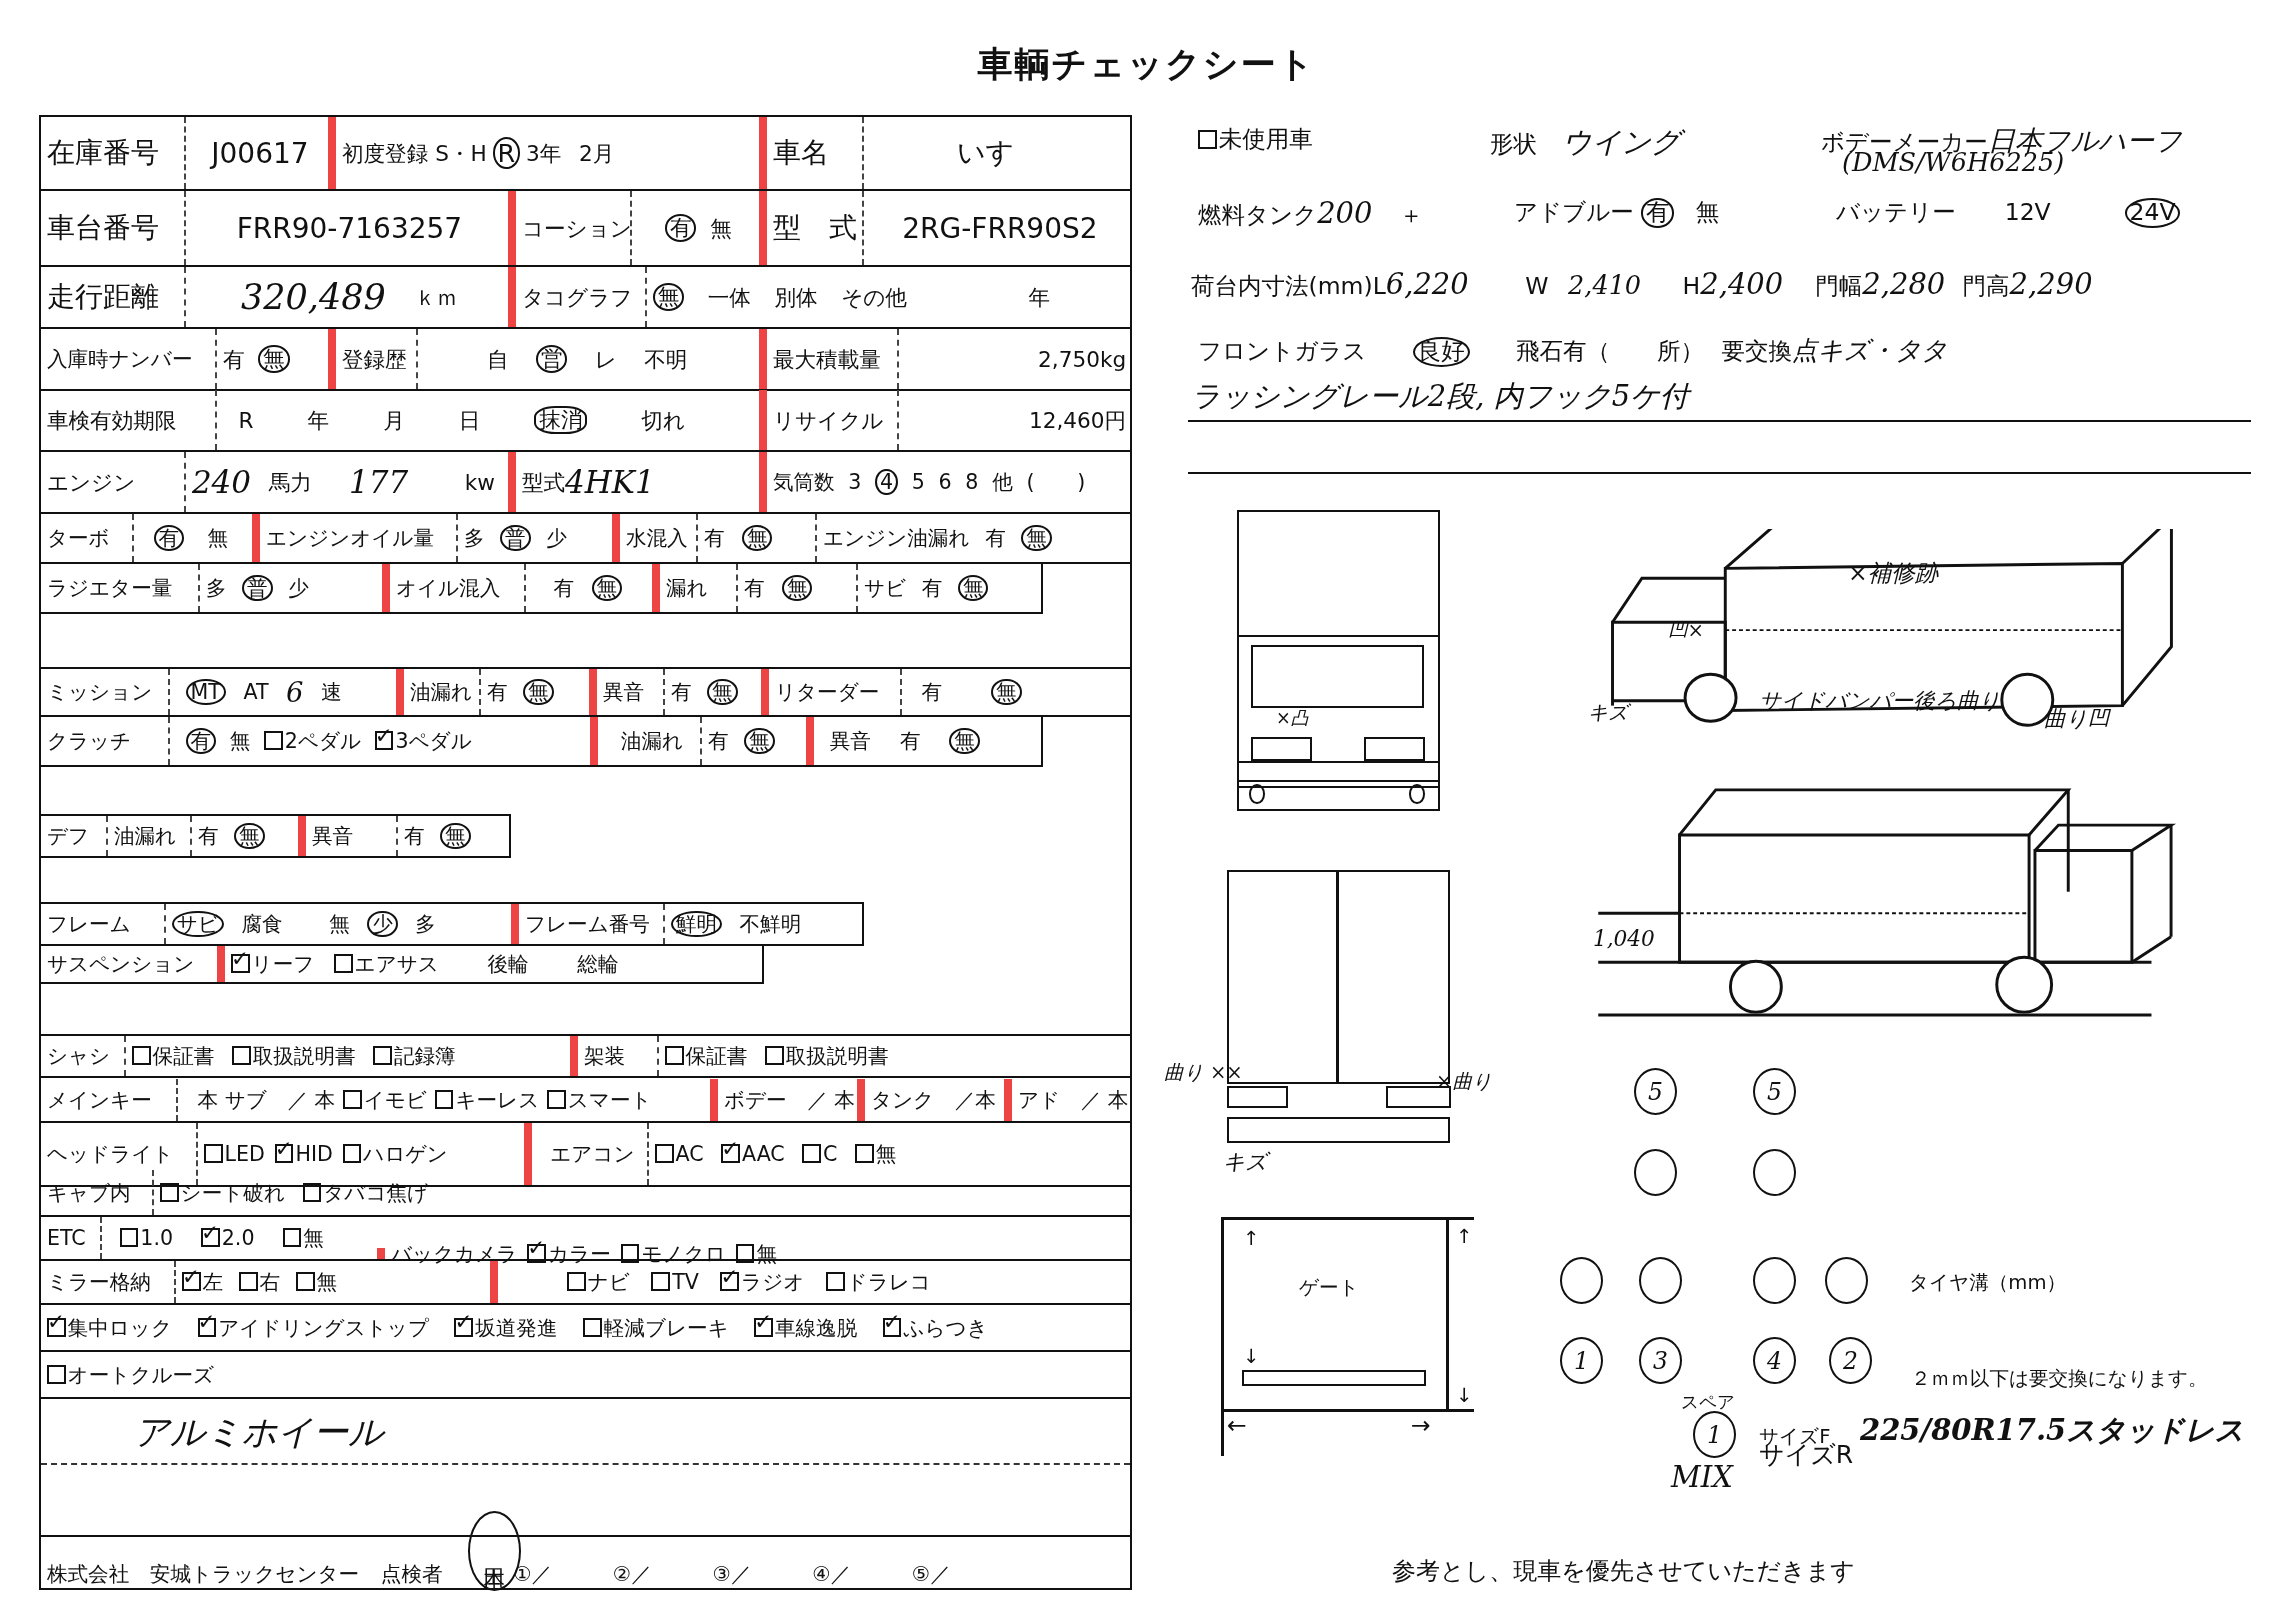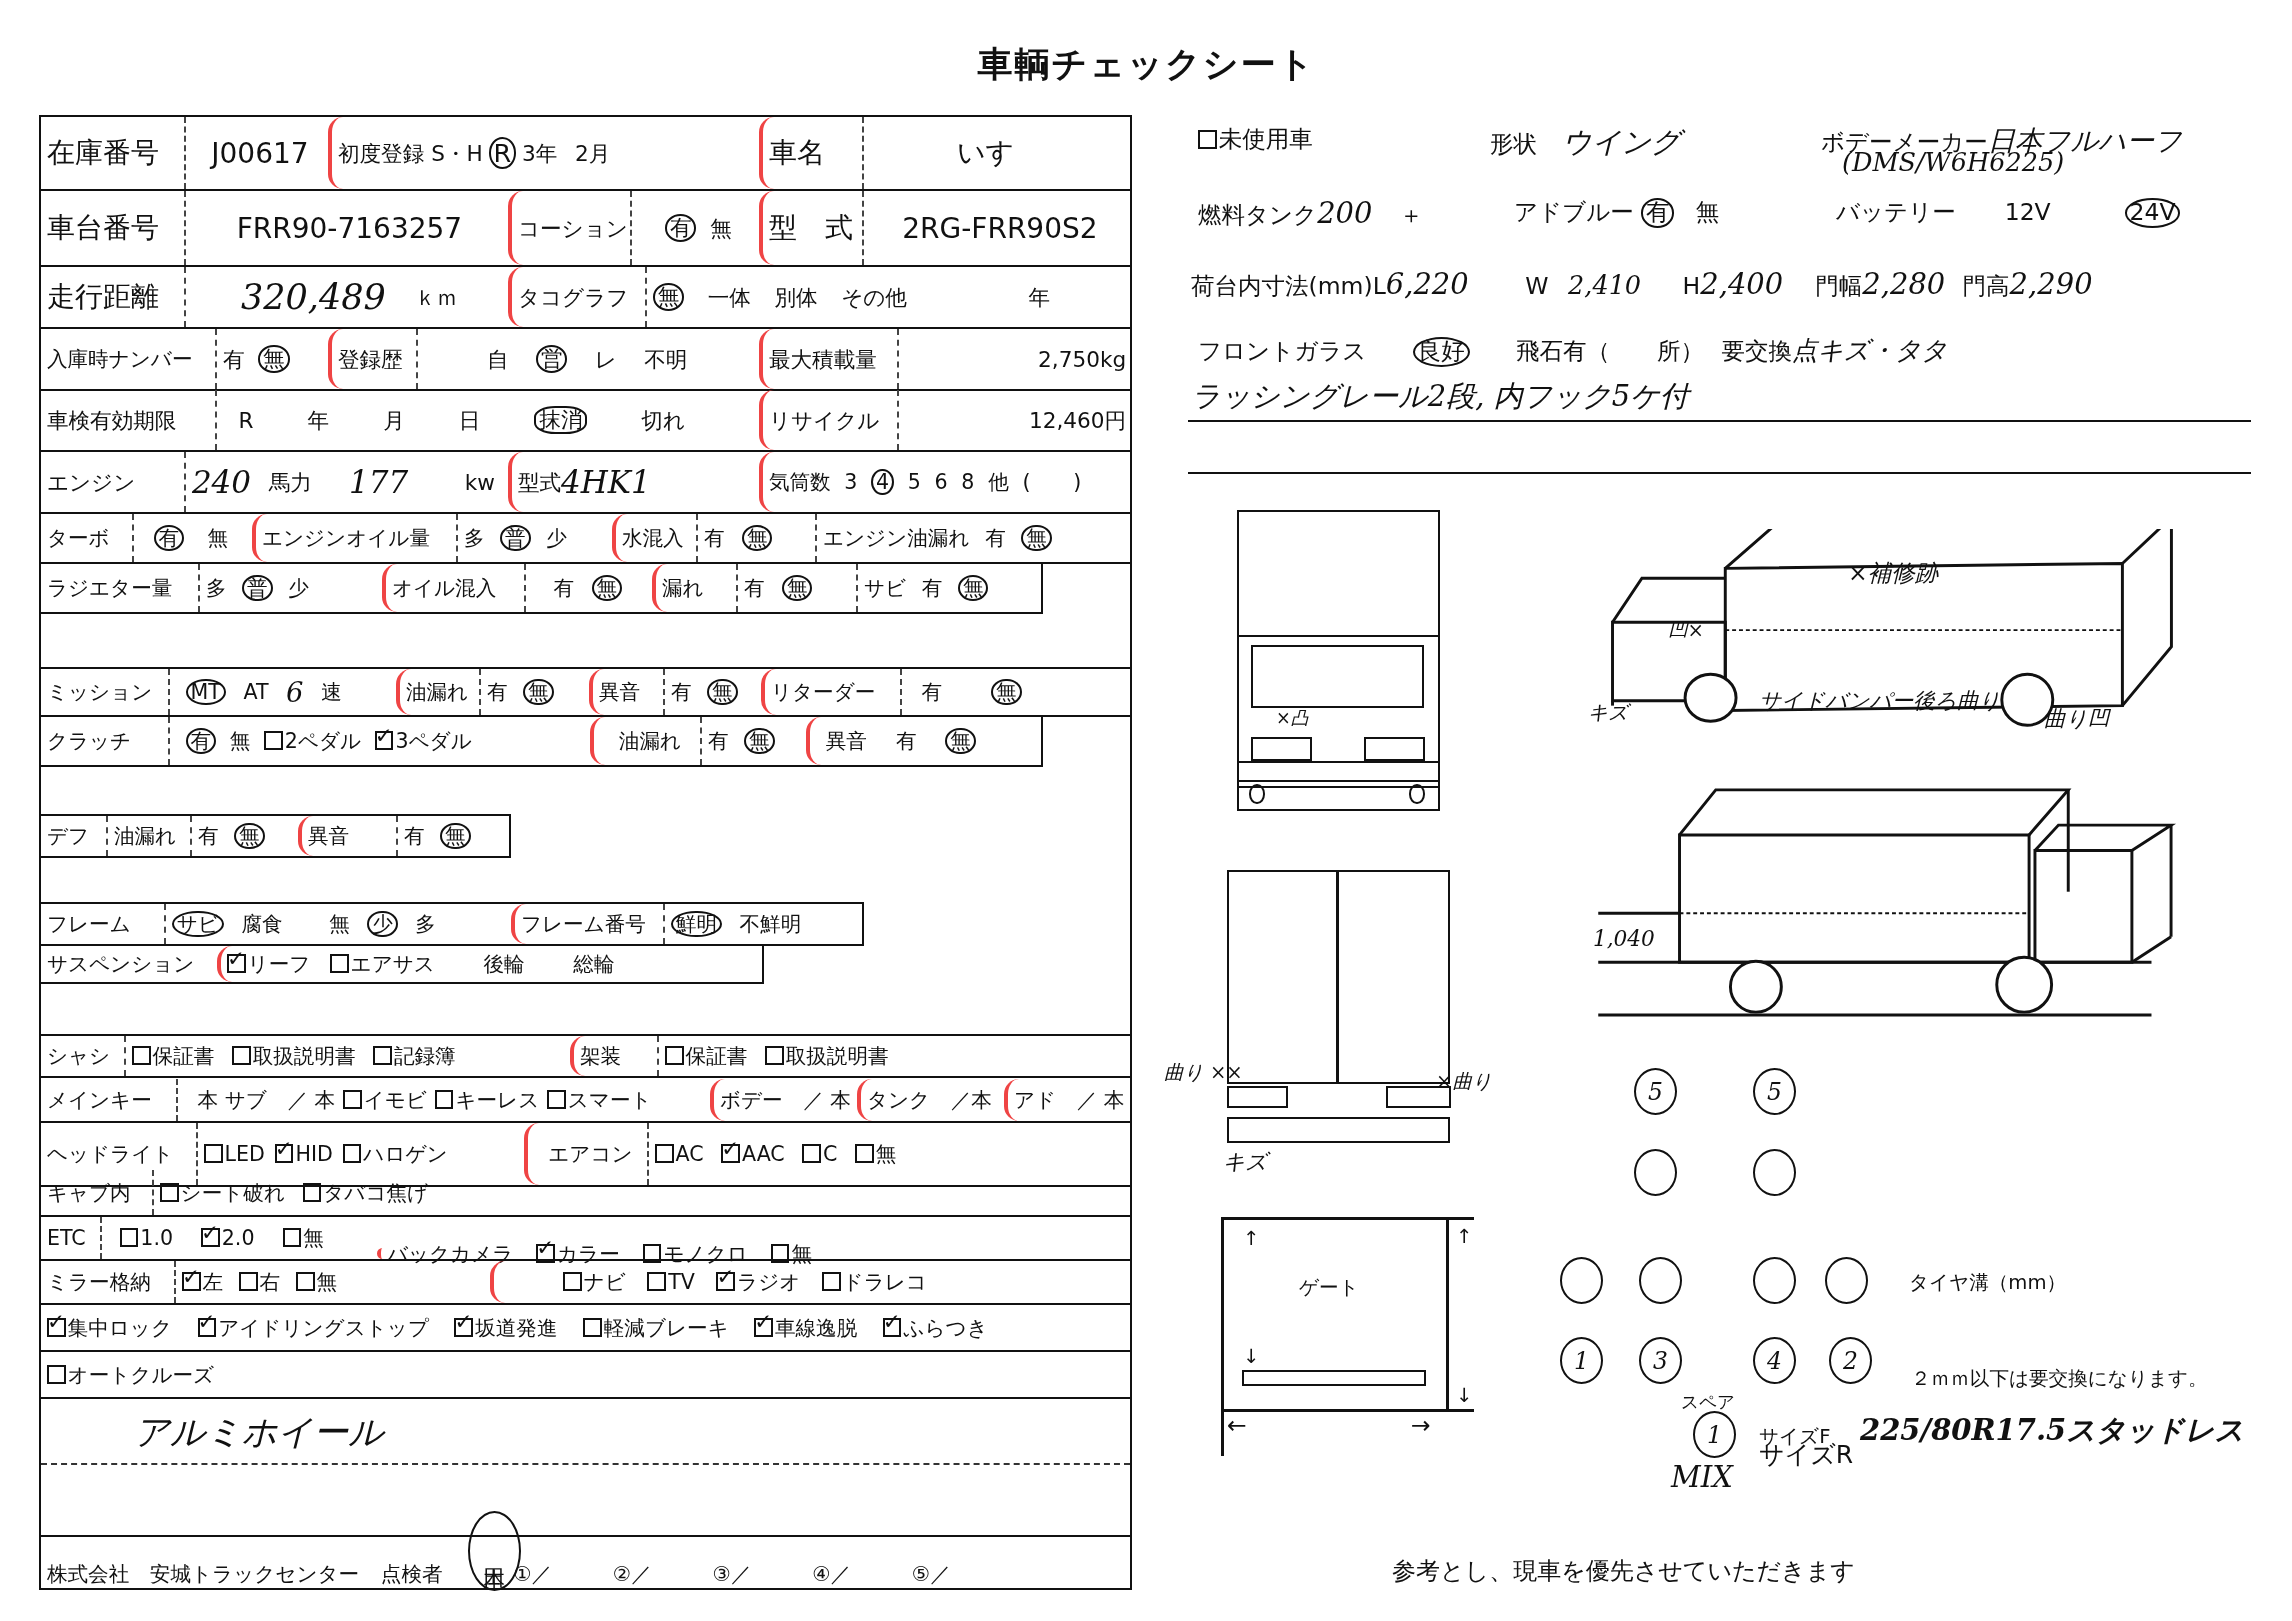--- a/index.html
+++ b/index.html
@@ -2,21 +2,21 @@
 <html><head>
 <meta charset="utf-8">
 <style>
   html,body{margin:0;padding:0;background:#fff;}
   body{width:2293px;height:1621px;position:relative;overflow:hidden;font-family:"DejaVu Sans","Liberation Sans",sans-serif;color:#111;}
   .abs{position:absolute;}
   .title{left:0;width:2293px;top:41px;text-align:center;font-size:35px;font-weight:bold;letter-spacing:2px;}
   .tbl{left:39px;top:115px;width:1093px;height:1475px;border:2px solid #111;box-sizing:border-box;}
   .row{position:absolute;left:0;border-bottom:2px solid #111;box-sizing:border-box;}
   .cell{position:absolute;top:0;bottom:0;display:flex;align-items:center;box-sizing:border-box;white-space:nowrap;padding-left:5.9px;}
-  .bl{border-left:4px solid #ef4444;border-radius:15px;}
+  .bl{border-left:8px solid #ef4444;}
   .bld{border-left:2px dashed #444;}
   .lg{font-size:28px;}
   .md{font-size:21.6px;}
   .sm{font-size:20.6px;}
   .hand{font-family:"DejaVu Serif",serif;font-style:italic;}
   .circ{display:inline-block;border:2px solid #111;border-radius:50%;padding:0 2.9px;line-height:1.1;}
   .chk{display:inline-block;width:14.7px;height:14.7px;border:2px solid #111;margin-right:2px;vertical-align:-2px;position:relative;}
   .chk.on::after{content:"✓";position:absolute;left:-2px;top:-10.8px;font-size:21.6px;}
   .gap{display:inline-block;width:17.6px;}
   .rt{position:absolute;font-size:23.5px;white-space:nowrap;}
@@ -315,21 +315,21 @@
     </div>
   </div>
 
   <div class="row" style="top:1100px;height:44px;width:1089px;">
     <div class="cell sm" style="left:0;width:59px;">ETC</div>
     <div class="cell sm bld" style="left:59px;width:277px;gap:28px;padding-left:17.6px;">
       <span><span class="chk"></span><span>1.0</span></span>
       <span><span class="chk on"></span><span>2.0</span></span>
       <span><span class="chk"></span><span>無</span></span>
     </div>
-    <div class="cell sm bl" style="left:336px;width:753px;gap:23px;margin-top:31px;">
+    <div class="cell sm bl" style="left:336px;width:753px;gap:10px;margin-top:31px;">
       <span>バックカメラ</span>
       <span><span class="chk on"></span><span>カラー</span></span>
       <span><span class="chk"></span><span>モノクロ</span></span>
       <span><span class="chk"></span><span>無</span></span>
     </div>
   </div>
 
   <div class="row" style="top:1144px;height:44px;width:1089px;">
     <div class="cell sm" style="left:0;width:133px;">ミラー格納</div>
     <div class="cell sm bld" style="left:133px;width:316px;gap:15.7px;">

